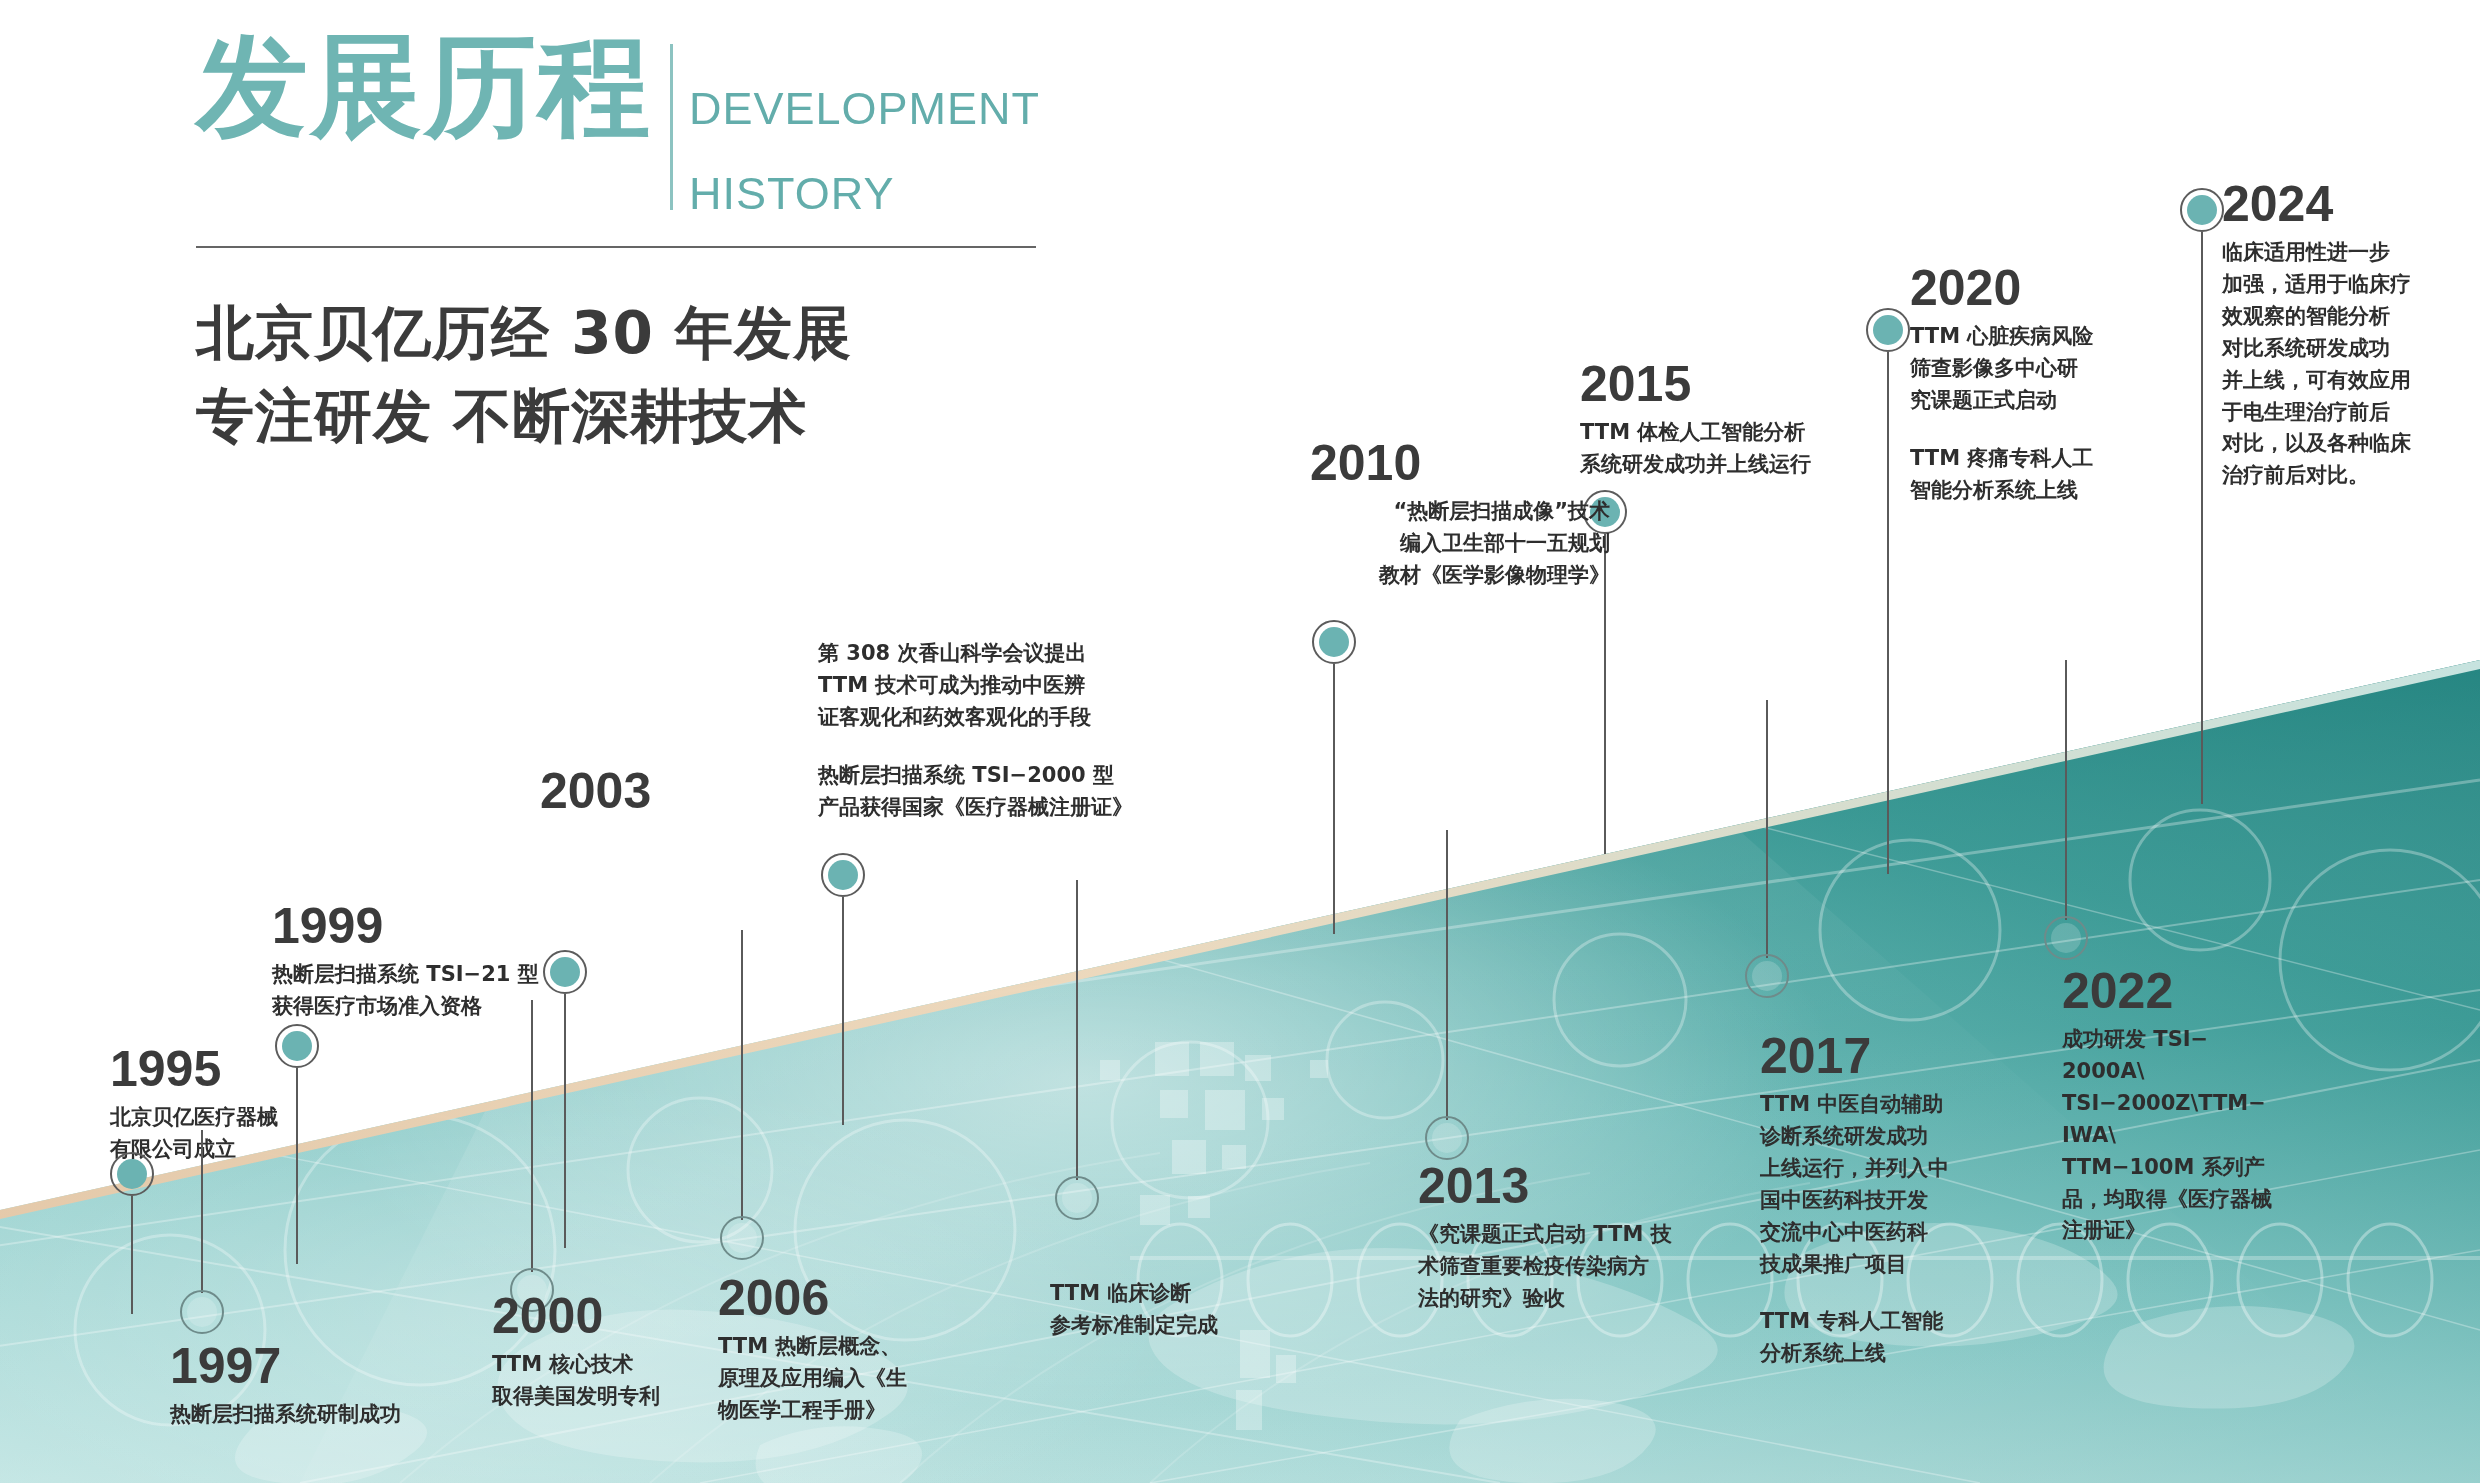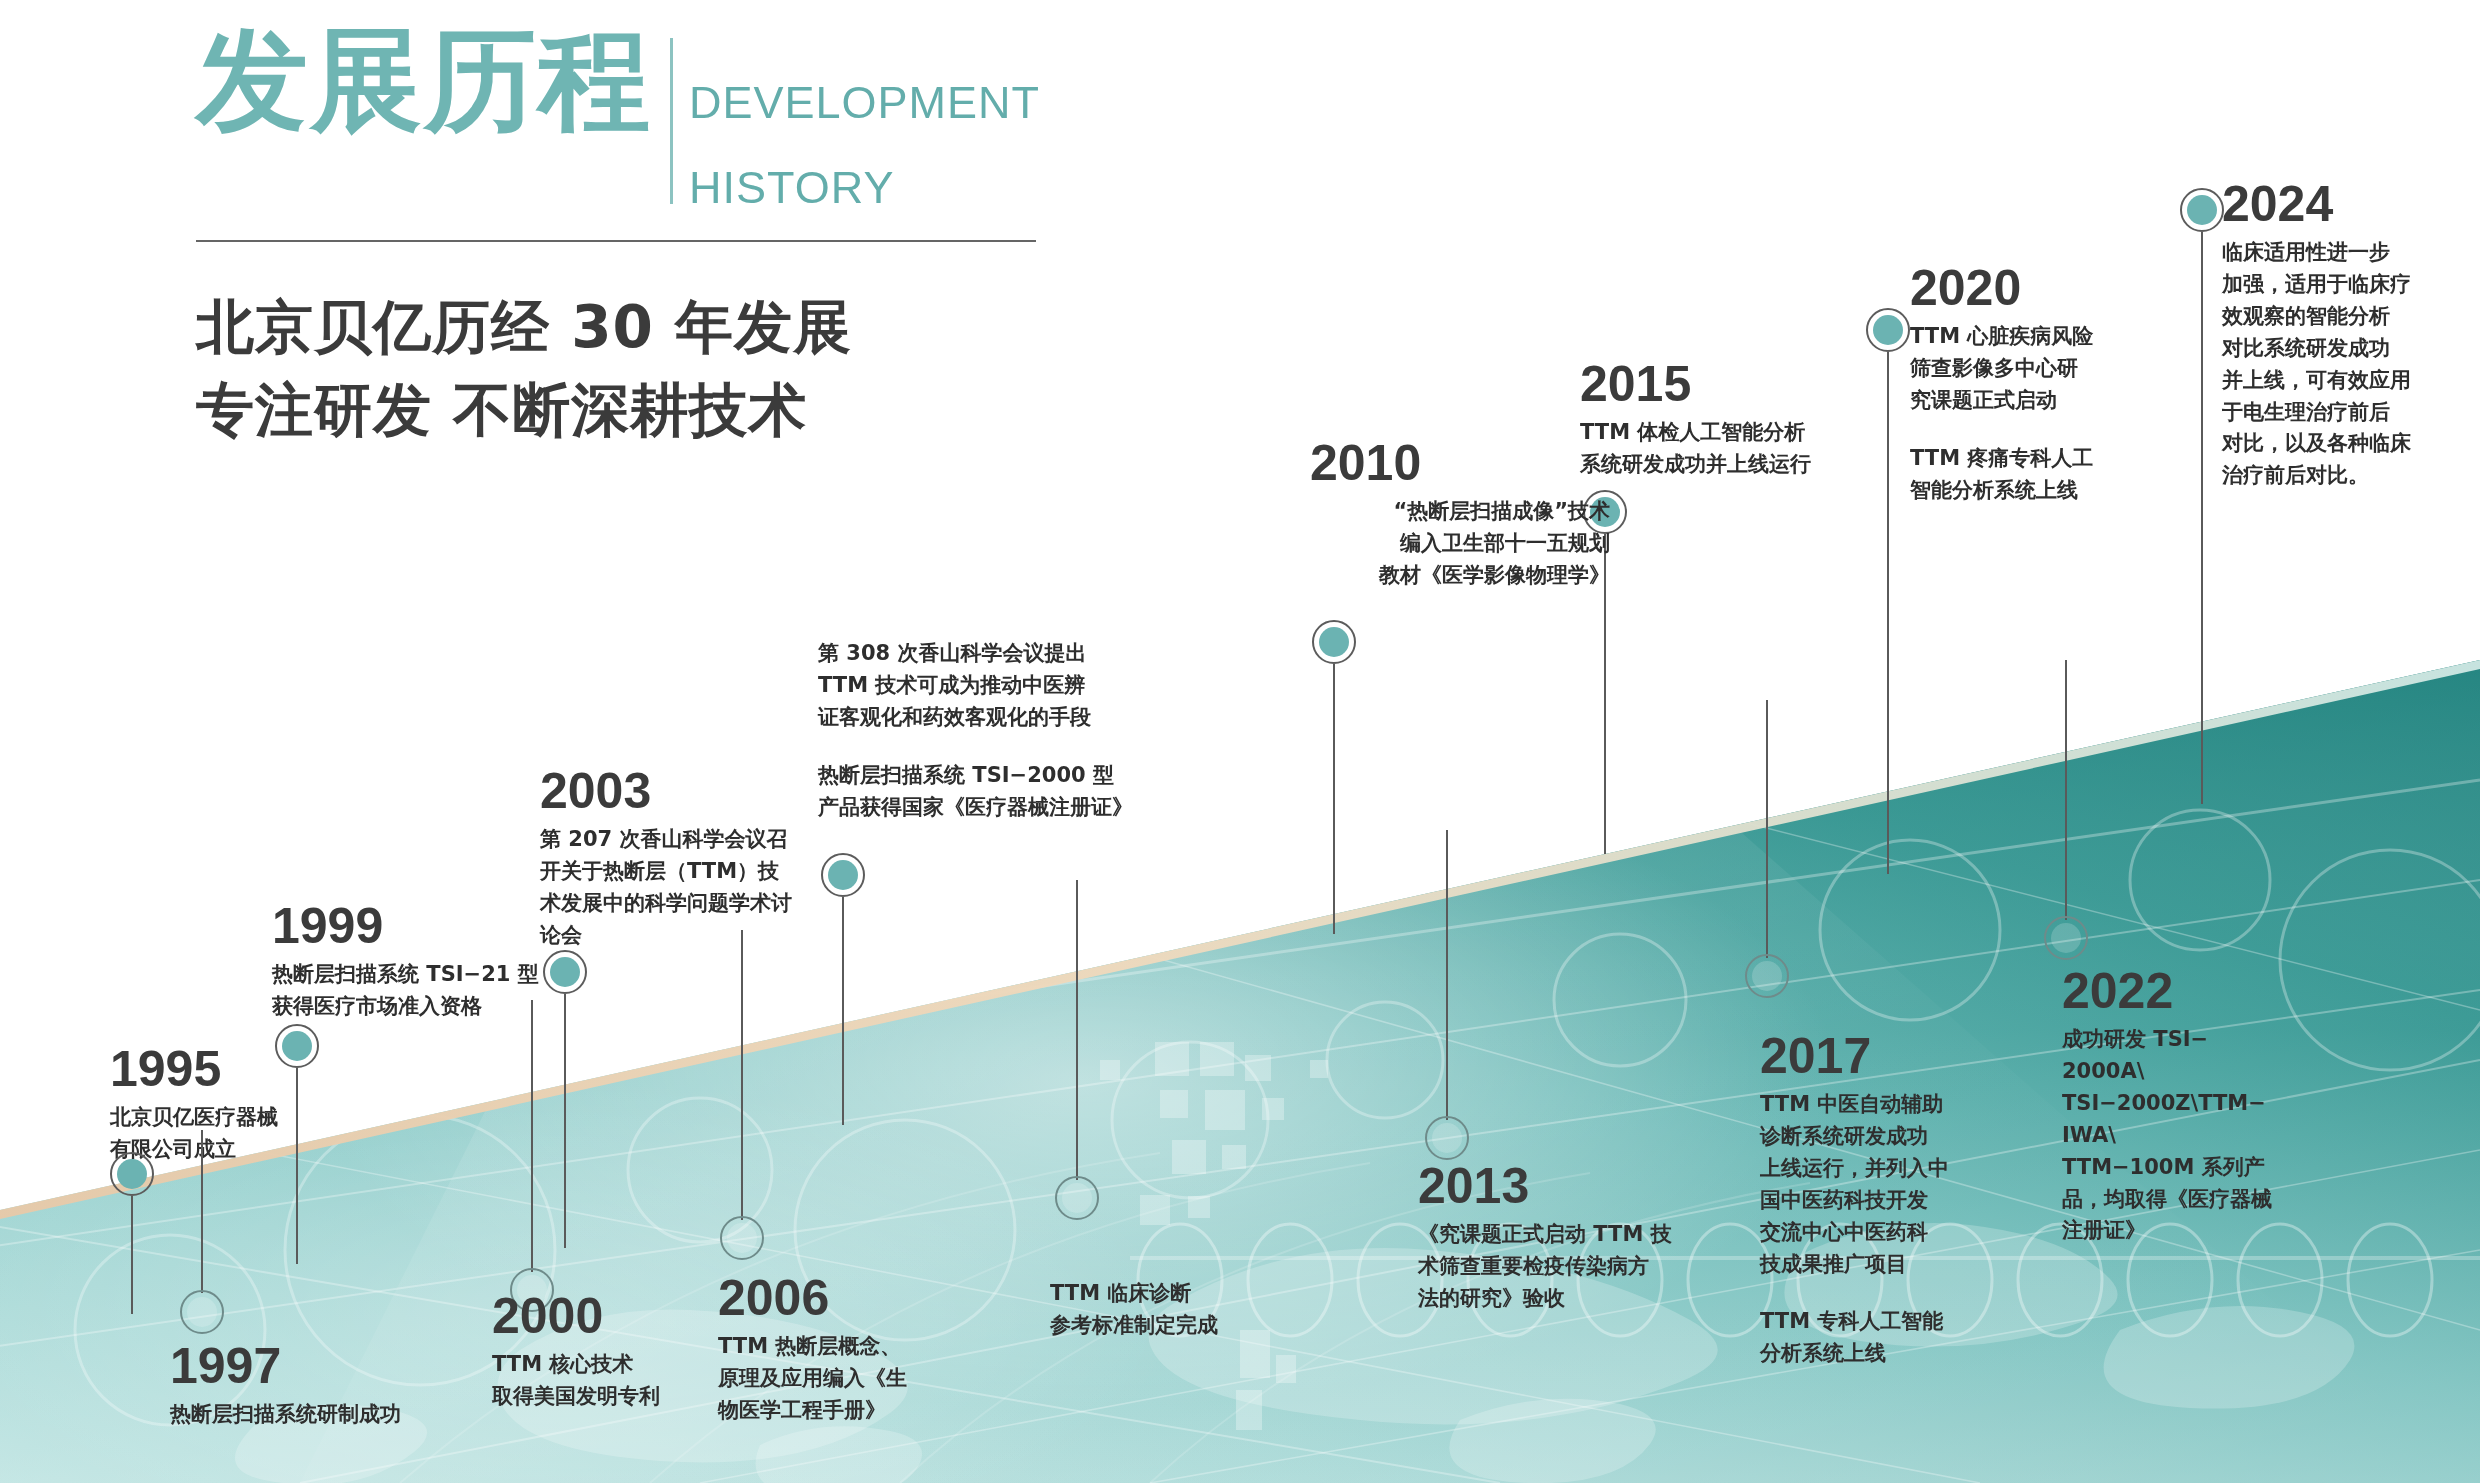--- a/index.html
+++ b/index.html
@@ -10,21 +10,21 @@
     overflow:hidden;
     position:relative;
   }
   #stage { position:absolute; inset:0; width:2480px; height:1483px; overflow:hidden; background:#fff; }
 
   
   .bg-wrap { position:absolute; inset:0; z-index:0; }
   .bg-svg  { position:absolute; inset:0; width:2480px; height:1483px; display:block; }
 
   
-  .header { position:absolute; left:196px; top:24px; z-index:20; }
+  .header { position:absolute; left:196px; top:30px; z-index:20; }
   .title-row { display:flex; align-items:flex-start; }
   .cn-title {
     font-size:112px; line-height:1; font-weight:700; letter-spacing:2px;
     color:#6FB5B3; font-family:"DejaVu Sans","Liberation Sans",sans-serif;
   }
   .title-div { width:3px; align-self:stretch; background:#8CC3C1; margin:14px 16px 10px 18px; }
   .en-title { padding-top:20px; }
   .en-line {
     font-size:45px; line-height:1.18; font-weight:400; letter-spacing:1px;
     color:#63ADAB; font-family:"Liberation Sans",sans-serif;margin-top:32px;
@@ -249,24 +249,20 @@
     </div>
   </div>
   <div class="entry" style="left:492px; top:1290px; width:330px; z-index:16;">
     <div class="year">2000</div>
     <div class="desc">TTM 核心技术
 取得美国发明专利</div>
   </div>
 
   <div class="entry" style="left:540px; top:765px; width:420px; z-index:16;">
     <div class="year">2003</div>
-    <div class="desc">第 207 次香山科学会议召
-开关于热断层（TTM）技
-术发展中的科学问题学术讨
-论会</div>
   </div>
   <div class="node" style="left:543px; top:950px; width:44px; height:300px;">
     <div class="dot" style="left:0; top:0; width:44px; height:44px;">
       <div class="ring"></div>
       <div class="core" style="inset:7px; background:#6BB3B2;"></div>
     </div>
     <div class="stem" style="left:21px; top:44px; height:254px;"></div>
   </div>
 
   <div class="node" style="left:720px; top:930px; width:44px; height:330px;">

